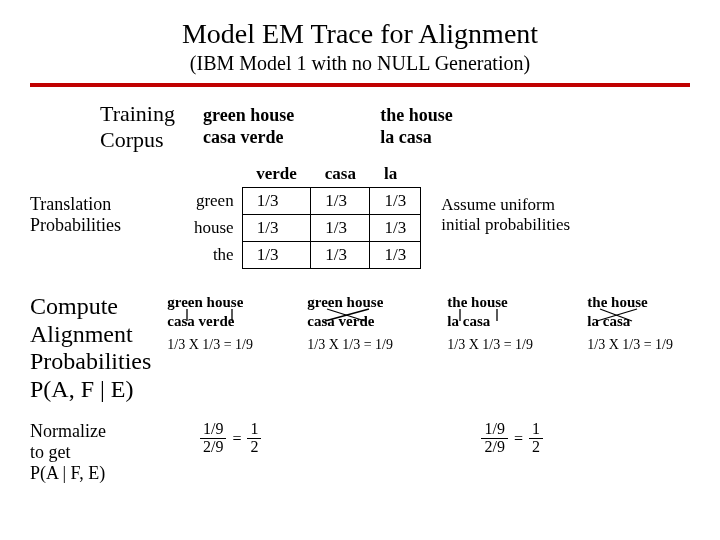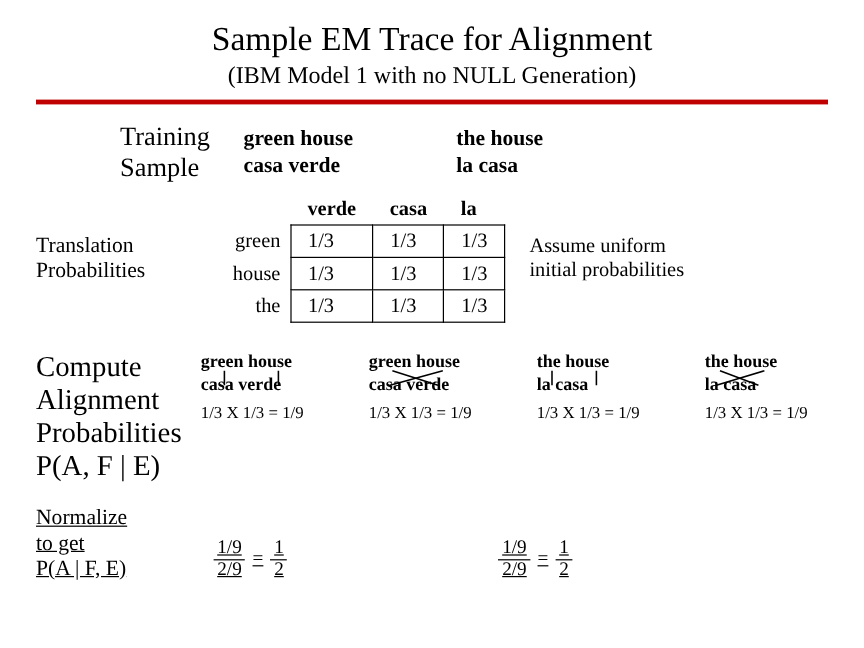--- a/index.html
+++ b/index.html
@@ -114,24 +114,23 @@
     font-size: 14px;
   }
   .align-item svg.lines {
     position: absolute;
     top: 0;
     left: 0;
     pointer-events: none;
   }
   .norm-section {
     display: flex;
-    align-items: flex-end;
+    align-items: flex-start;
     margin-top: 18px;
-    gap: 18px;
-    text-decoration: underline;
+    gap: 40px;
   }
   .norm-label {
     width: 130px;
     font-size: 18px;
     line-height: 1.15;
   }
   .frac-group {
     display: flex;
     align-items: center;
     gap: 6px;
@@ -150,28 +149,28 @@
   }
   .frac .den {
     display: block;
     padding: 0 3px;
   }
 </style>
 </head>
 <body>
 
 <div class="slide">
-  <div class="title">Sample EM Trace for Alignment</div>
+  <div class="title">Model EM Trace for Alignment</div>
   <div class="subtitle">(IBM Model 1 with no NULL Generation)</div>
   <hr class="red-rule">
 
   <div class="row1">
     <div class="training-label">
       <div>Training</div>
-      <div>Sample</div>
+      <div>Corpus</div>
     </div>
     <div class="corpus-pair">
       <div>green house</div>
       <div>casa verde</div>
     </div>
     <div style="width:30px"></div>
     <div class="corpus-pair">
       <div>the house</div>
       <div>la casa</div>
     </div>

